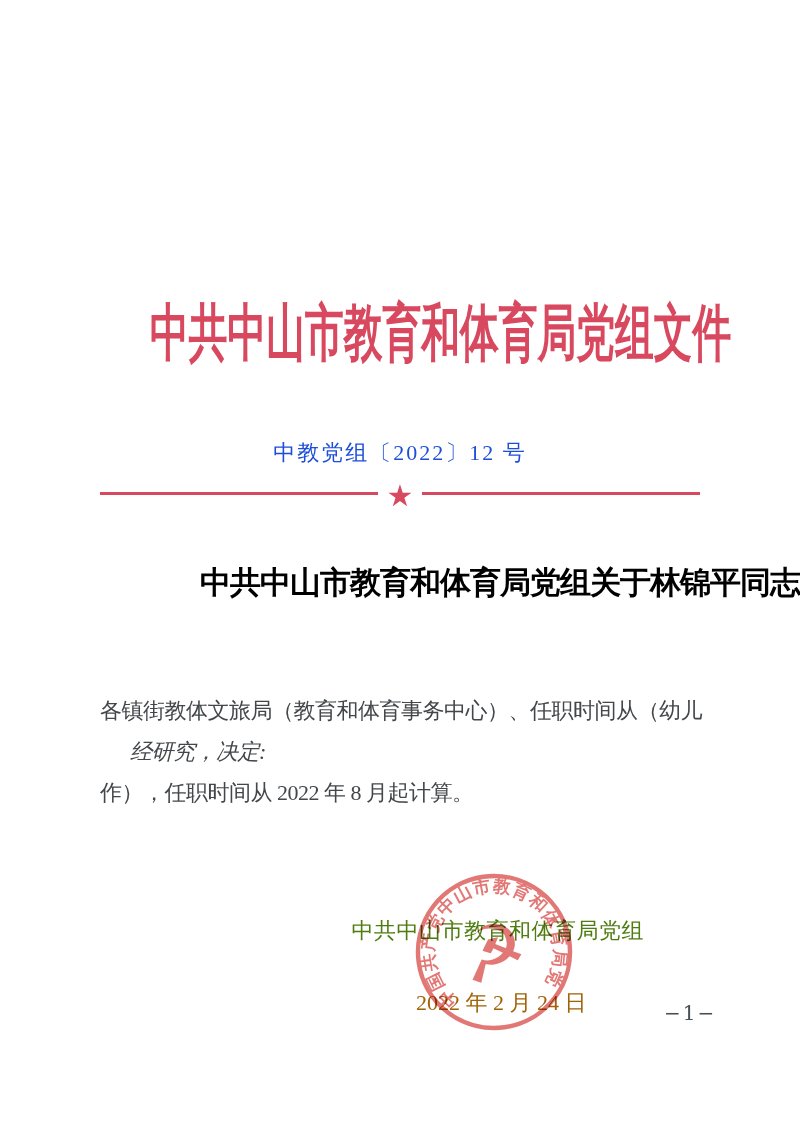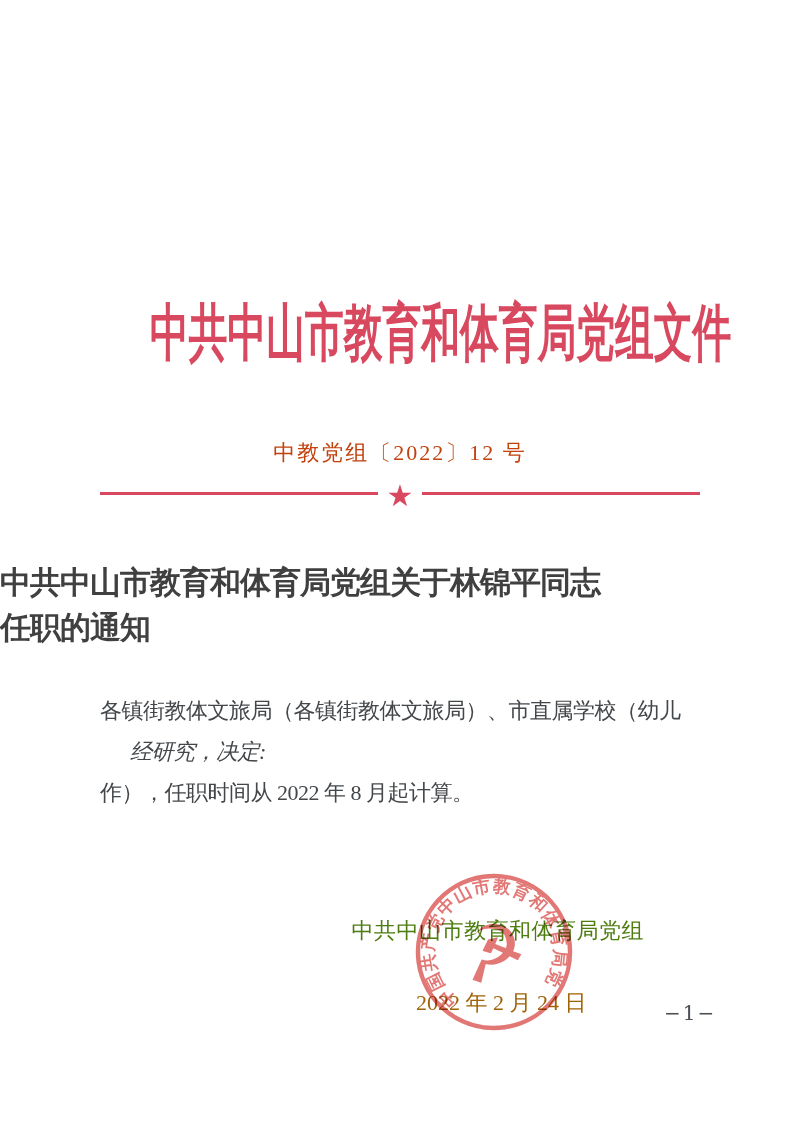--- a/index.html
+++ b/index.html
@@ -16,41 +16,41 @@
     margin:0;text-align:center;white-space:nowrap;
     font-size:62px;line-height:74px;font-weight:700;
     color:#d8485f;
     transform:scaleX(0.625);transform-origin:center;
     letter-spacing:0px;
   }
 
   
   .doc-number{
     position:absolute;top:438px;left:0;right:0;
-    text-align:center;font-size:22px;color:#c2410c;
+    text-align:center;font-size:22px;color:#1d4ed8;
     letter-spacing:2px;white-space:nowrap;
   }
 
   
   .rule{
     position:absolute;top:480px;left:100px;width:600px;height:26px;
     display:flex;align-items:center;
   }
   .rule-line{flex:1;height:3px;background:#d8485f;}
   .rule .star{
     flex:0 0 auto;margin:0 9px;color:#d8485f;font-size:30px;line-height:26px;
     position:relative;top:3px;
     font-family:"DejaVu Sans", sans-serif;
   }
 
   
   .heading{
     position:absolute;top:560px;left:0;right:0;margin:0;
-    text-align:left;font-size:31px;line-height:45px;font-weight:700;
-    color:#404040;letter-spacing:-1px;white-space:nowrap;
+    text-align:right;font-size:31px;line-height:45px;font-weight:700;
+    color:#000000;letter-spacing:-1px;white-space:nowrap;
   }
 
   
   .body-text{
     position:absolute;top:690px;left:100px;width:606px;
     font-size:22px;color:#43474a;letter-spacing:-0.5px;
   }
   .body-text .line{height:41px;line-height:41px;white-space:nowrap;}
   .body-text .line.indent{padding-left:30px;font-style:italic;}
 
@@ -97,25 +97,24 @@
   <div class="doc-number">中教党组〔2022〕12 号</div>
 
   <div class="rule">
     <span class="rule-line"></span>
     <span class="star">★</span>
     <span class="rule-line"></span>
   </div>
 
   <h2 class="heading">
     <span>中共中山市教育和体育局党组关于林锦平同志</span><br>
-    <span>任职的通知</span>
   </h2>
 
   <div class="body-text">
-    <div class="line">各镇街教体文旅局（各镇街教体文旅局）、市直属学校（幼儿</div>
+    <div class="line">各镇街教体文旅局（教育和体育事务中心）、任职时间从（幼儿</div>
     <div class="line indent">经研究，决定:</div>
     <div class="line">作），任职时间从 2022 年 8 月起计算。</div>
   </div>
 
   <div class="signature">中共中山市教育和体育局党组</div>
 
   <div class="date">2022 年 2 月 24 日</div>
 
   <div class="page-number">−1−</div>
 

